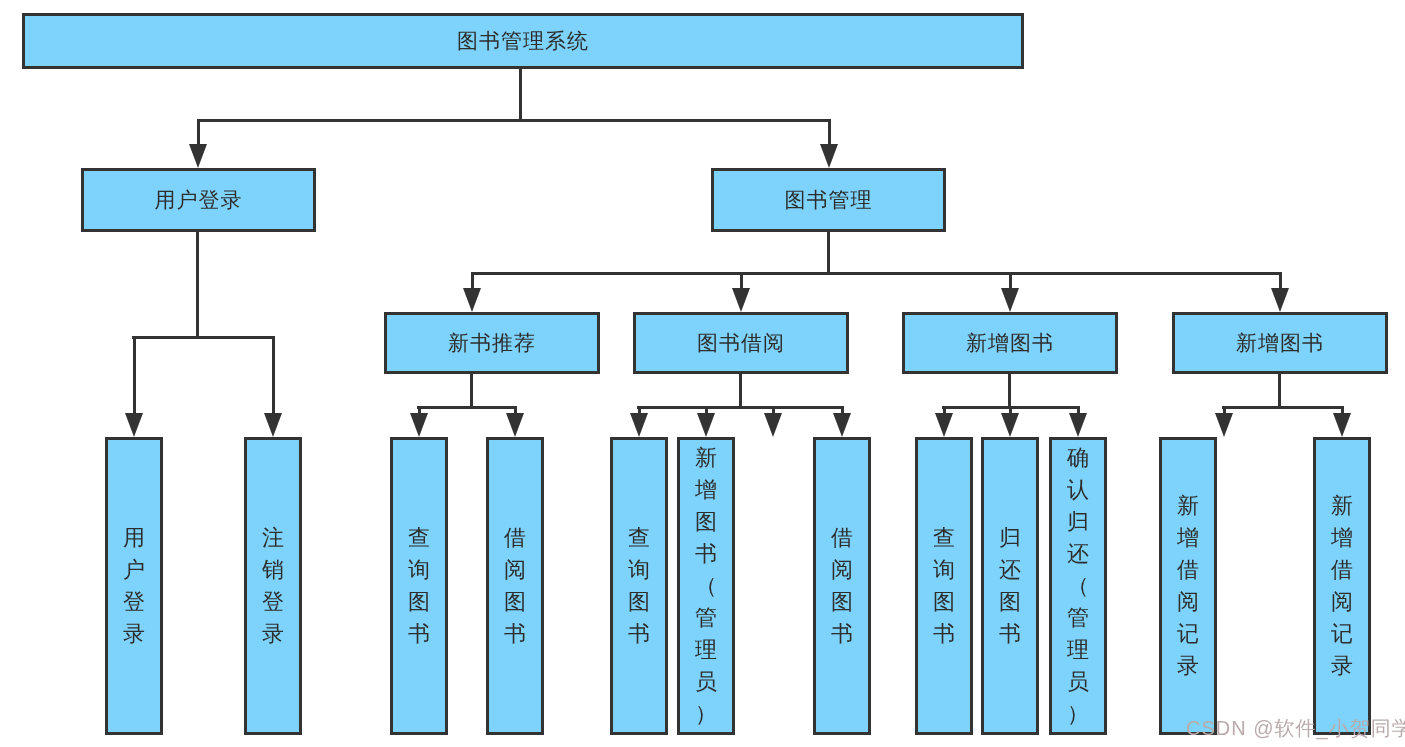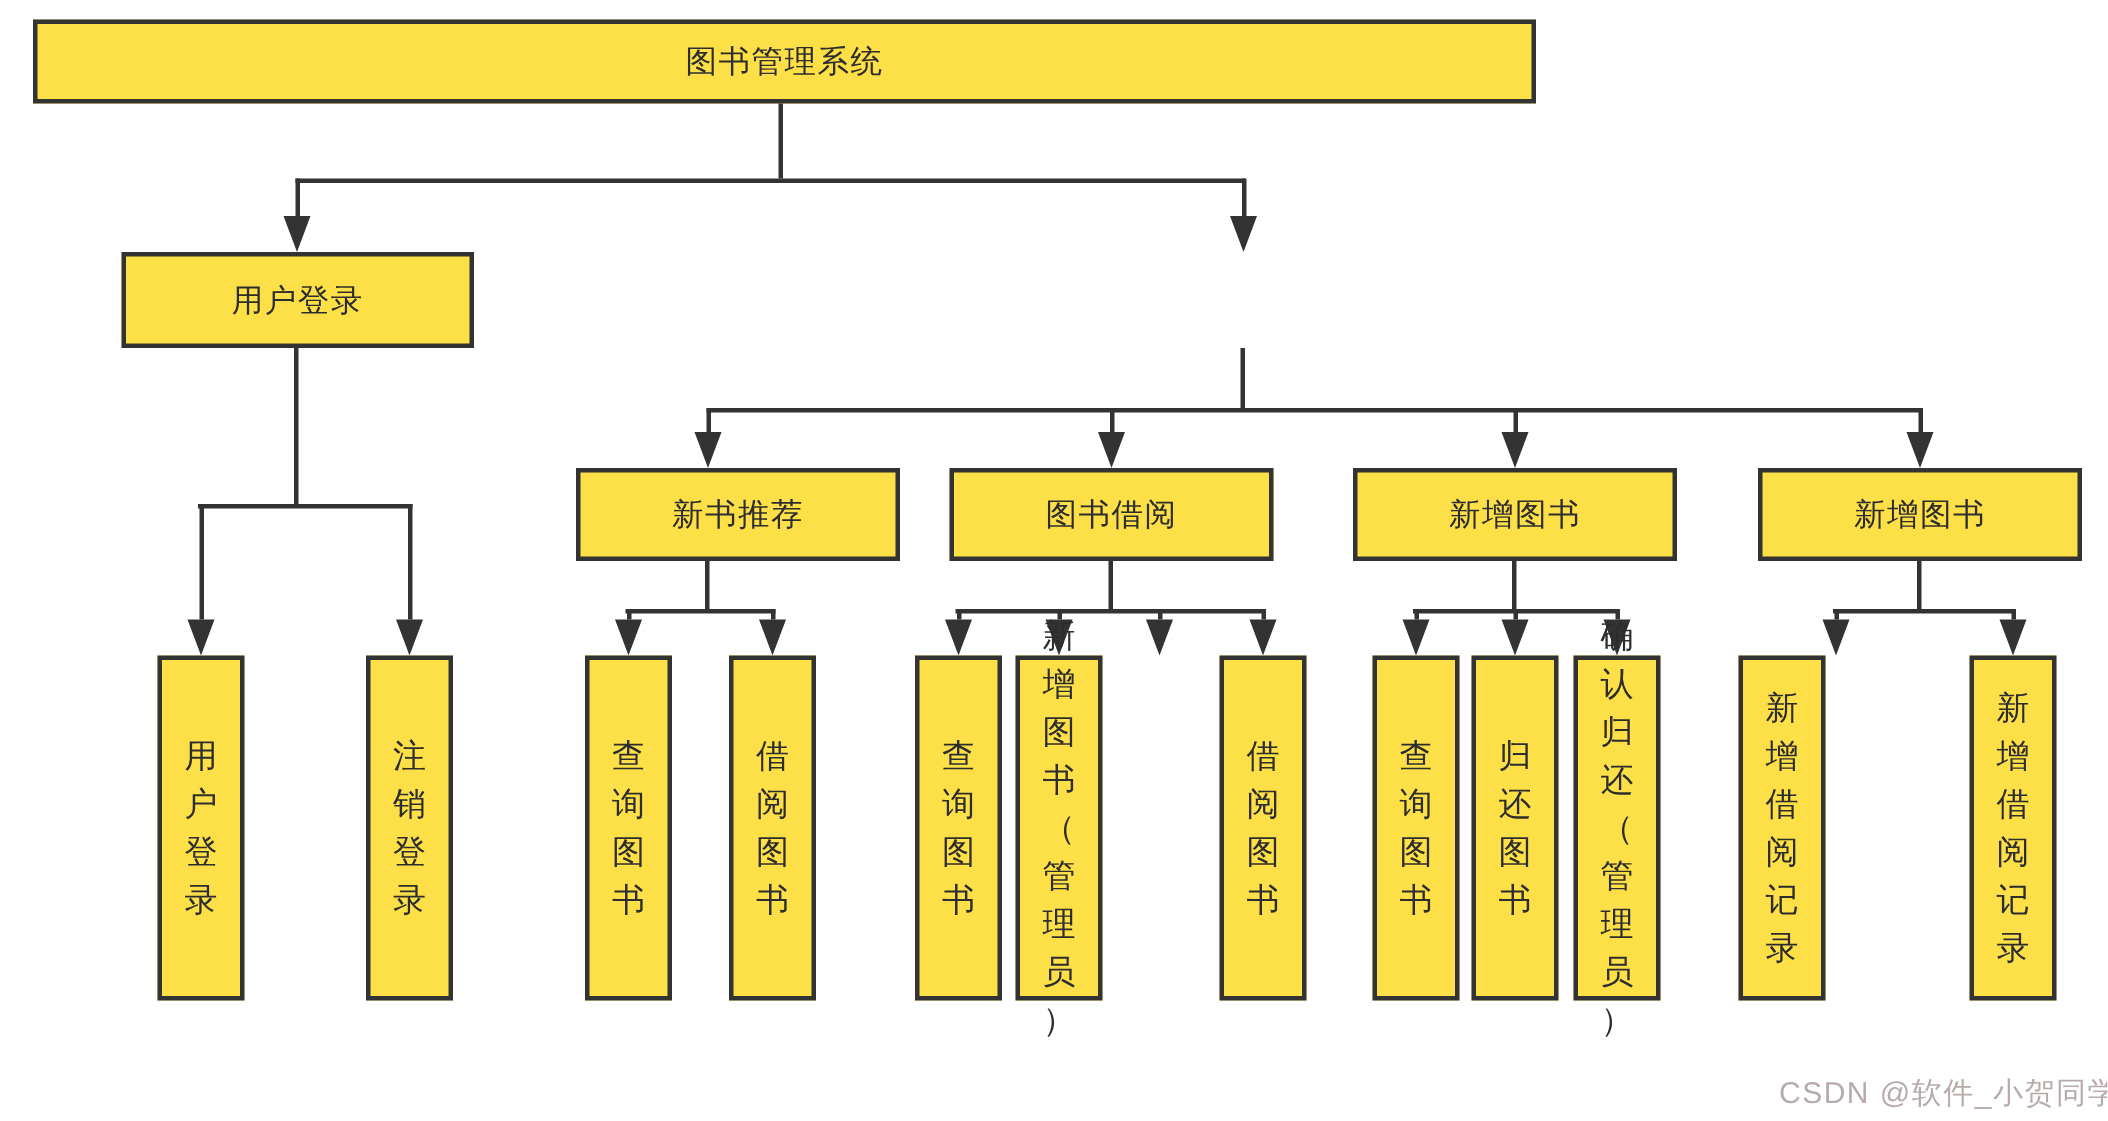--- a/index.html
+++ b/index.html
@@ -1,27 +1,27 @@
 <!DOCTYPE html>
 <html><head>
 <meta charset="utf-8">
 <style>
   html,body{margin:0;padding:0;background:#ffffff;}
   #canvas{
     position:relative;width:1405px;height:747px;background:#ffffff;
     font-family:"Liberation Sans",sans-serif;color:#2d2d2d;overflow:hidden;
   }
   .box{
-    position:absolute;box-sizing:border-box;border:3px solid #333333;background:#fde047;
+    position:absolute;box-sizing:border-box;border:3px solid #333333;background:#7dd3fc;
     display:flex;align-items:center;justify-content:center;
   }
   .row1{left:22px;top:13px;width:1002px;height:56px;font-size:21px;letter-spacing:1px;}
   .row2{top:168px;width:235px;height:64px;font-size:21px;letter-spacing:1px;}
   .row3{top:312px;width:216px;height:62px;font-size:21px;letter-spacing:1px;}
-  .vbox{top:437px;width:58px;height:230px;}
+  .vbox{top:437px;width:58px;height:298px;}
   .vtext{
     display:block;width:1.06em;font-size:22px;line-height:32px;text-align:center;
     word-break:break-all;line-break:anywhere;
   }
   .vline{position:absolute;width:3px;background:#333333;}
   .hline{position:absolute;height:3px;background:#333333;}
   .arrow{position:absolute;width:18px;display:flex;flex-direction:column;align-items:center;}
   .arrow-line{width:3px;flex:1;background:#333333;}
   .arrow-head{
     width:0;height:0;border-left:9px solid transparent;border-right:9px solid transparent;
@@ -48,20 +48,23 @@
       <div class="arrow-head"></div>
     </div>
   <div class="arrow" style="left:820px;top:119px;height:49px">
       <div class="arrow-line"></div>
       <div class="arrow-head"></div>
     </div>
 
   <div class="box row2" style="left:81px">
     <span>用户登录</span>
   </div>
+  <div class="box row2" style="left:711px">
+    <span>图书管理</span>
+  </div>
 
   <div class="vline" style="left:196px;top:232px;height:104px"></div>
   <div class="hline" style="left:132px;top:336px;width:143px"></div>
   <div class="arrow" style="left:125px;top:336px;height:101px">
       <div class="arrow-line"></div>
       <div class="arrow-head"></div>
     </div>
   <div class="arrow" style="left:264px;top:336px;height:101px">
       <div class="arrow-line"></div>
       <div class="arrow-head"></div>

